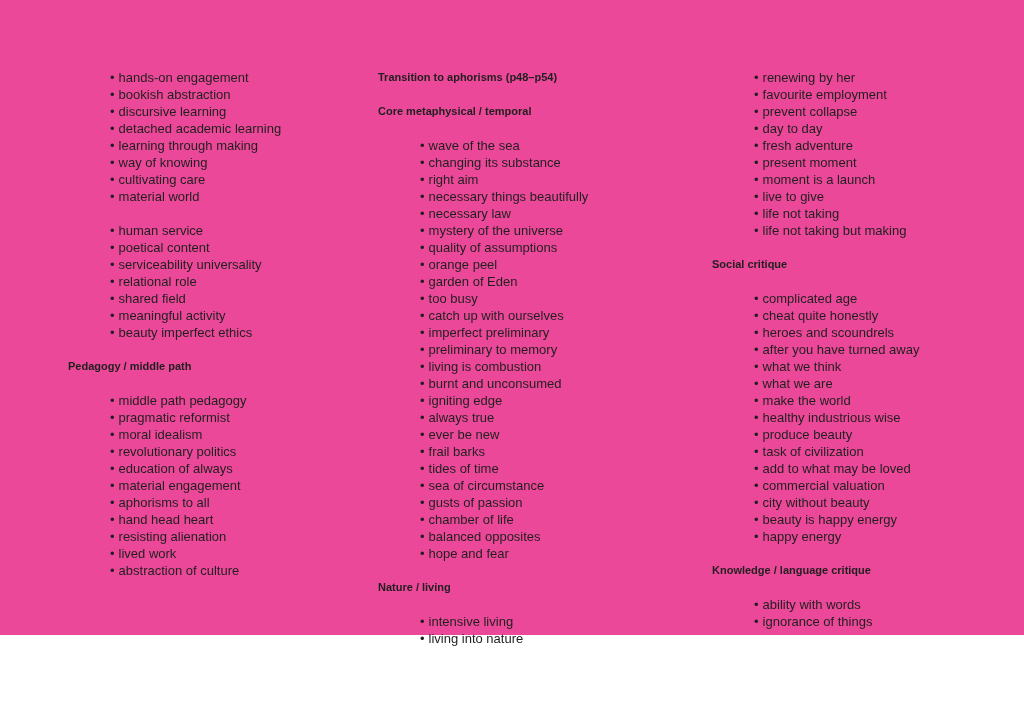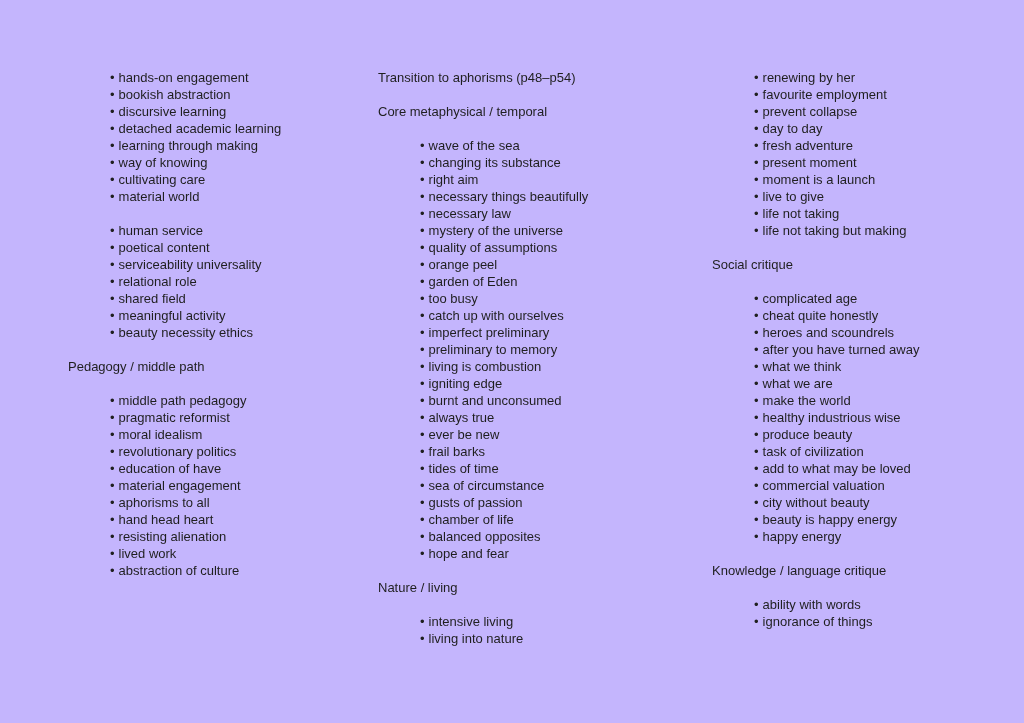--- a/index.html
+++ b/index.html
@@ -12,35 +12,35 @@
     height: 723px;
     overflow: hidden;
     font-family: "Liberation Sans", "DejaVu Sans", sans-serif;
     font-size: 13px;
     line-height: 17px;
     color: #1f1f1f;
   }
   .page {
     position: relative;
     width: 1024px;
-    height: 723px;
-    background: #c4b5fd;
+    height: 635px;
+    background: #ec4899;
   }
   .col {
     position: absolute;
     top: 69px;
     width: 300px;
   }
   #col-0 { left: 68px; }
   #col-1 { left: 378px; }
   #col-2 { left: 712px; width: 320px; }
   .heading {
-    font-size: 13px;
+    font-size: 11px;
     line-height: 17px;
-    font-weight: 400;
+    font-weight: 700;
     margin: 0 0 17px 0;
     white-space: nowrap;
   }
   .list {
     list-style: none;
     margin: 0 0 17px 0;
     padding: 0 0 0 42px;
   }
   .list li {
     white-space: nowrap;
@@ -65,29 +65,29 @@
         <li>cultivating care</li>
         <li>material world</li>
       </ul>
       <ul class="list">
         <li>human service</li>
         <li>poetical content</li>
         <li>serviceability universality</li>
         <li>relational role</li>
         <li>shared field</li>
         <li>meaningful activity</li>
-        <li>beauty necessity ethics</li>
+        <li>beauty imperfect ethics</li>
       </ul>
       <h2 class="heading">Pedagogy / middle path</h2>
       <ul class="list">
         <li>middle path pedagogy</li>
         <li>pragmatic reformist</li>
         <li>moral idealism</li>
         <li>revolutionary politics</li>
-        <li>education of have</li>
+        <li>education of always</li>
         <li>material engagement</li>
         <li>aphorisms to all</li>
         <li>hand head heart</li>
         <li>resisting alienation</li>
         <li>lived work</li>
         <li>abstraction of culture</li>
       </ul>
     </section>
   <section class="col" id="col-1">
       <h2 class="heading">Transition to aphorisms (p48–p54)</h2>
@@ -100,22 +100,22 @@
         <li>necessary law</li>
         <li>mystery of the universe</li>
         <li>quality of assumptions</li>
         <li>orange peel</li>
         <li>garden of Eden</li>
         <li>too busy</li>
         <li>catch up with ourselves</li>
         <li>imperfect preliminary</li>
         <li>preliminary to memory</li>
         <li>living is combustion</li>
+        <li>burnt and unconsumed</li>
         <li>igniting edge</li>
-        <li>burnt and unconsumed</li>
         <li>always true</li>
         <li>ever be new</li>
         <li>frail barks</li>
         <li>tides of time</li>
         <li>sea of circumstance</li>
         <li>gusts of passion</li>
         <li>chamber of life</li>
         <li>balanced opposites</li>
         <li>hope and fear</li>
       </ul>

